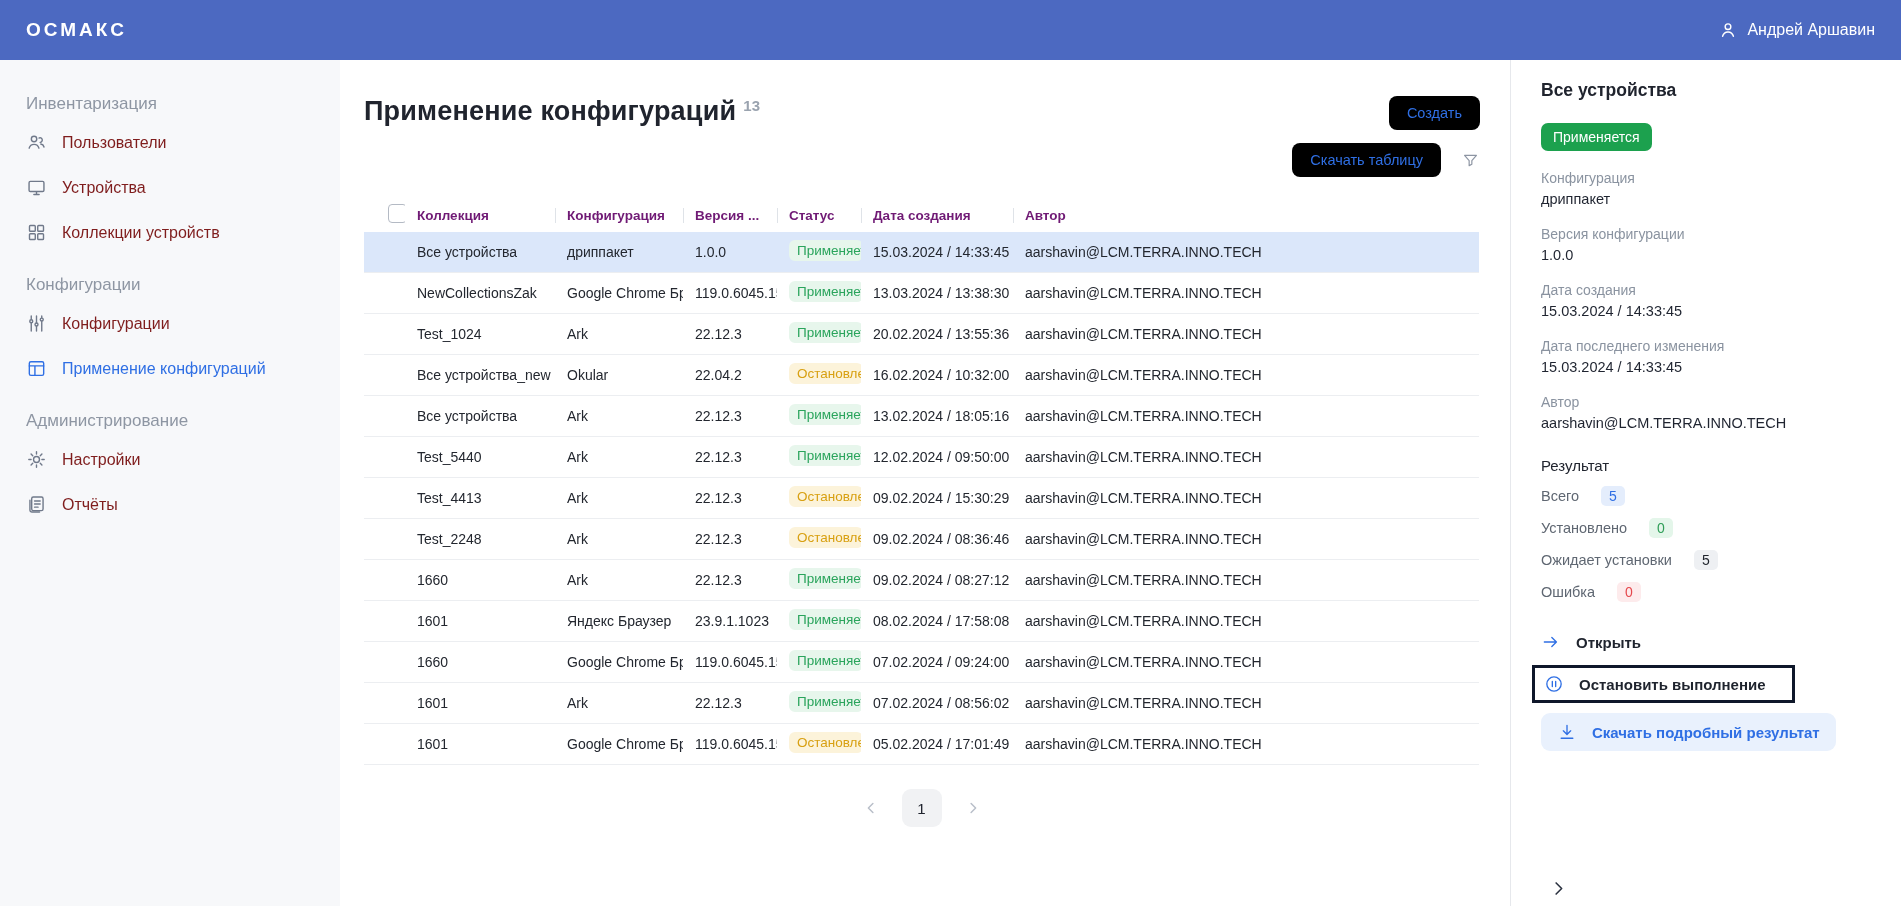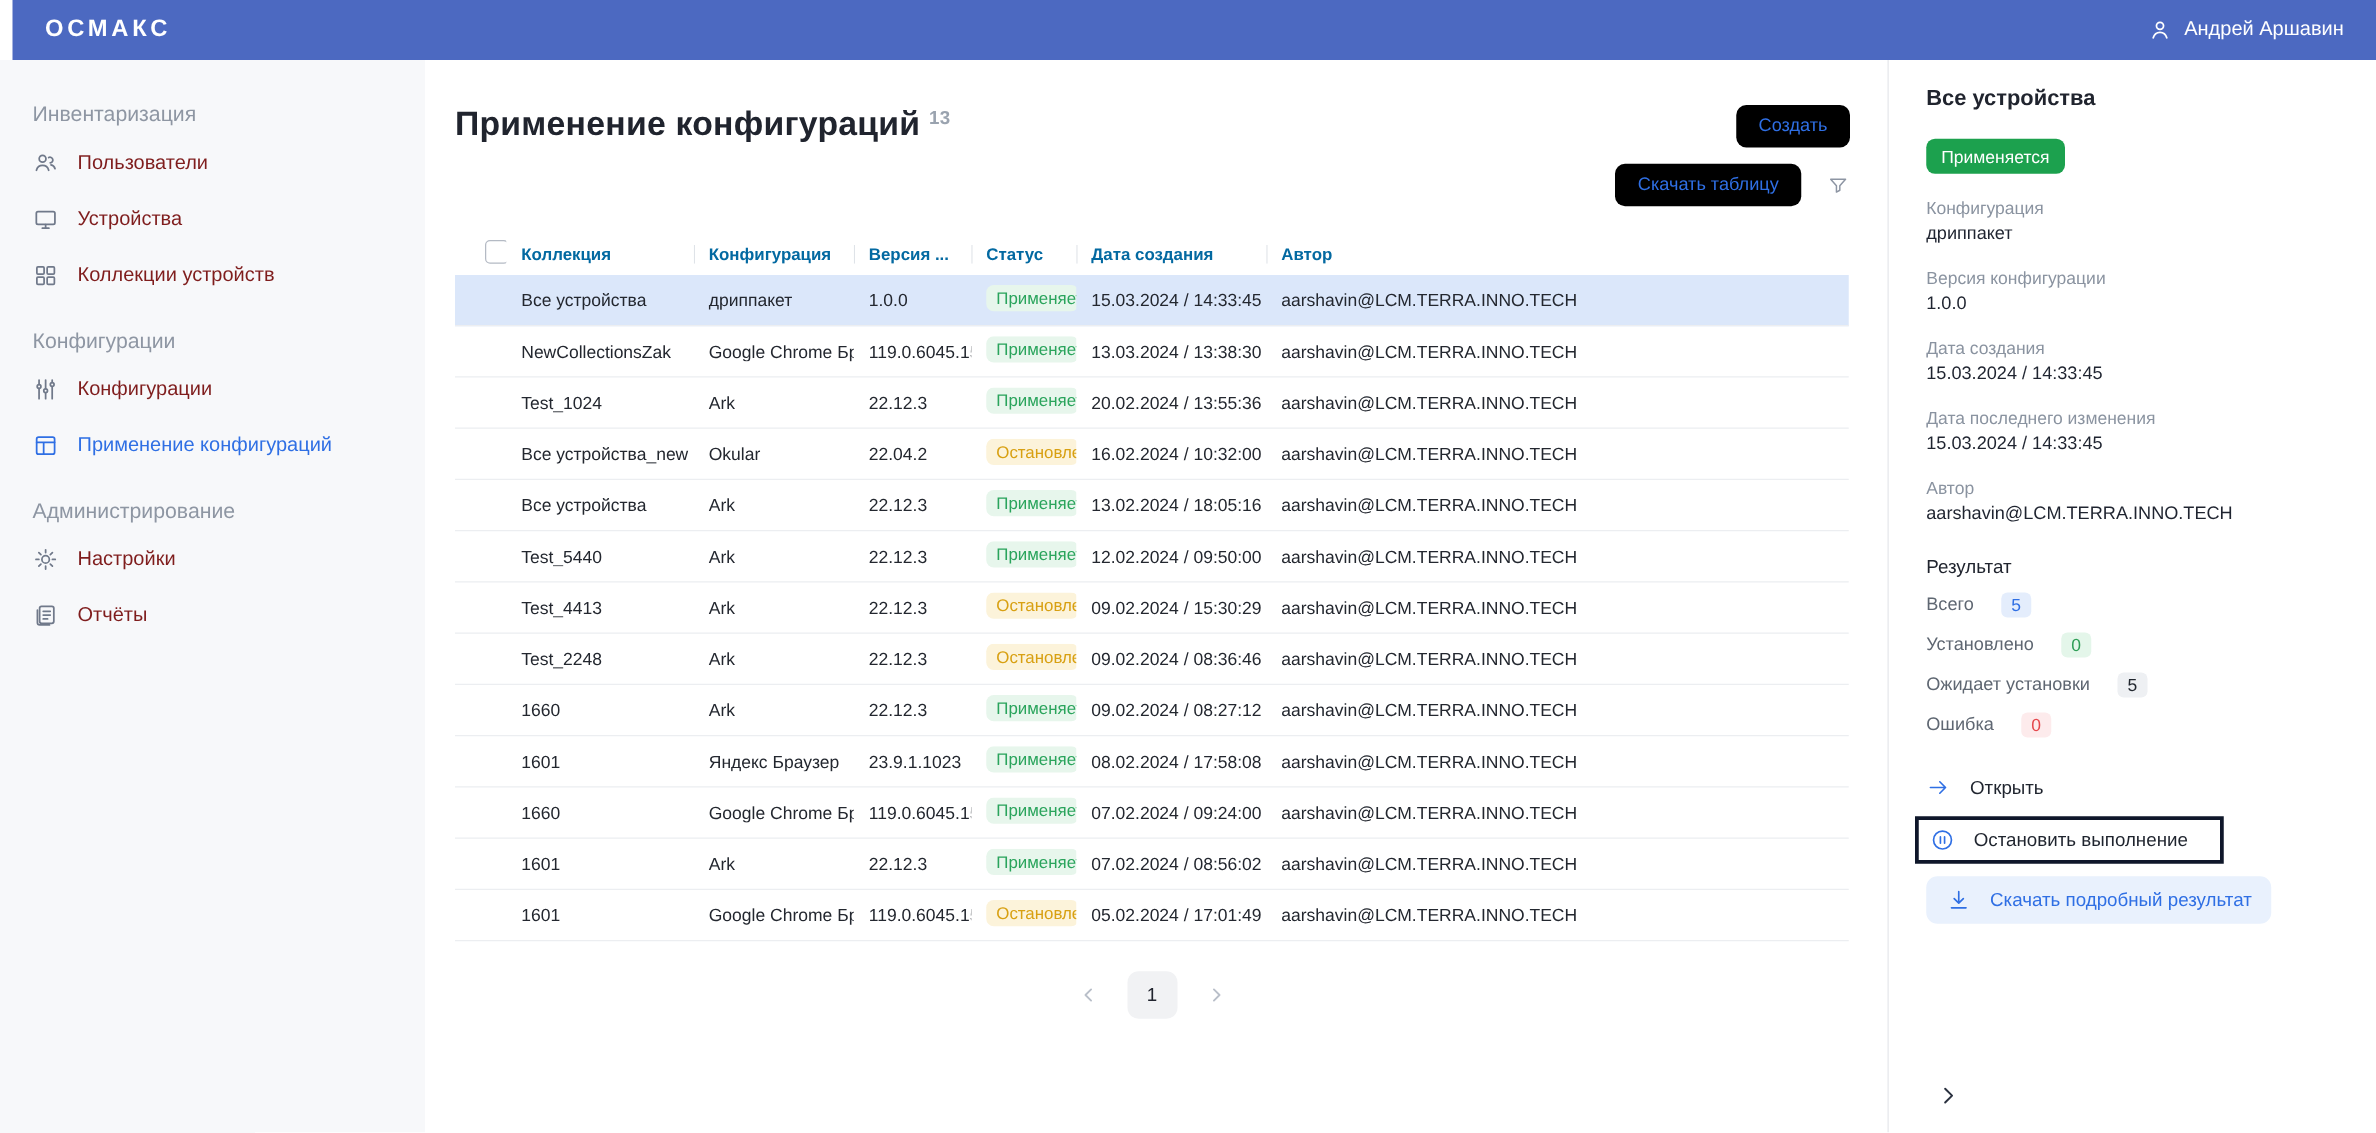--- a/index.html
+++ b/index.html
@@ -2,22 +2,22 @@
 <html><head>
 <meta charset="utf-8">
 <style>
   html,body{margin:0;padding:0;}
   body{
     width:1901px;height:906px;overflow:hidden;background:#ffffff;
     font-family:"Liberation Sans",sans-serif;color:#20242e;
     -webkit-font-smoothing:antialiased;
   }
   
-  .topbar{height:48px;background:#4c69c1;display:flex;align-items:center;
-    justify-content:space-between;padding:0 26px;box-sizing:border-box;margin-left:10px;}
+  .topbar{height:60px;background:#4c69c1;display:flex;align-items:center;
+    justify-content:space-between;padding:0 26px;box-sizing:border-box;}
   .logo{color:#fff;font-weight:bold;font-size:19px;letter-spacing:3px;}
   .user{display:flex;align-items:center;gap:9px;color:#fff;font-size:16px;cursor:pointer;}
   .user svg{width:20px;height:20px;display:block;}
   
   .app{display:flex;height:858px;}
   .sidebar{width:340px;background:#f7f8fa;box-sizing:border-box;padding:14px 0 0 0;flex:none;}
   .section-label{color:#8e96a3;font-size:17px;padding:0 26px;margin:20px 0 6px;}
   .nav-item{display:flex;align-items:center;gap:15px;padding:12px 26px;font-size:16px;
     color:#7f1d1d;cursor:pointer;}
   .nav-item .icon{width:21px;height:21px;color:#70798a;flex:none;}
@@ -32,21 +32,21 @@
   .btn-light{background:#000000;color:#2f6fe4;border:none;border-radius:8px;
     font-family:inherit;font-size:14.5px;padding:9px 18px;cursor:pointer;}
   .tools-row{display:flex;justify-content:flex-end;align-items:center;gap:20px;
     margin-top:14px;height:32px;}
   .funnel{color:#8d95a3;cursor:pointer;}
   .funnel svg{width:19px;height:19px;display:block;}
   
   .table{width:1115px;margin-top:22px;}
   .trow{display:grid;grid-template-columns:41px 150px 128px 94px 84px 152px 286px 1fr;
     align-items:center;}
-  .thead{height:34px;font-weight:bold;font-size:13.5px;color:#0369a1;}
+  .thead{height:34px;font-weight:bold;font-size:13.5px;color:#701a75;}
   .hcell{position:relative;padding-left:12px;white-space:nowrap;overflow:hidden;}
   .hcell.div::before{content:"";position:absolute;left:0;top:50%;transform:translateY(-50%);
     width:1px;height:16px;background:#dfe3e8;}
   .checkbox{width:17px;height:17px;border:1.5px solid #b4bac4;border-radius:4px;
     background:#fff;display:inline-block;margin-left:12px;cursor:pointer;}
   .table-row{height:40px;border-bottom:1px solid #eceef1;font-size:14px;color:#23272f;cursor:pointer;}
   .table-row.selected{background:#dbe7fa;}
   .cell{padding-left:12px;white-space:nowrap;overflow:hidden;text-overflow:clip;}
   .badge{display:inline-block;max-width:58px;white-space:nowrap;overflow:hidden;
     padding:4px 8px;border-radius:6px;font-size:13.5px;line-height:1;}
@@ -68,21 +68,21 @@
   .field{margin-top:19px;}
   .field .flabel{color:#8a93a0;font-size:14px;}
   .field .fvalue{color:#1f2430;font-size:14.5px;margin-top:5px;}
   .result-title{margin-top:26px;font-size:15px;font-weight:normal;color:#20242e;}
   .result-row{display:flex;align-items:center;gap:22px;margin-top:12px;font-size:14.5px;color:#5f6772;}
   .chip{padding:2px 8px;border-radius:5px;font-size:14px;}
   .chip.blue{background:#e4edfc;color:#2f6fe4;}
   .chip.green{background:#e4f6ea;color:#2f9e57;}
   .chip.gray{background:#eef0f3;color:#21262e;}
   .chip.red{background:#fdebec;color:#e5484d;}
-  .actions{margin-top:30px;}
+  .actions{margin-top:30px;font-weight:bold;}
   .action{display:flex;align-items:center;gap:15px;margin-top:13px;font-size:15px;
     color:#1f242e;cursor:pointer;width:fit-content;}
   .action .aicon{color:#2f6fe4;width:20px;height:20px;flex:none;}
   .action .aicon svg{width:20px;height:20px;display:block;}
   .action.annotated{border:3px solid #0f172a;padding:6px 26px 6px 9px;margin-left:-9px;}
   .action.button{background:#e9f1fd;color:#2f6fe4;border-radius:9px;padding:9px 16px;margin-top:10px;}
   .collapse-chevron{position:absolute;left:38px;bottom:20px;color:#2b3240;cursor:pointer;}
   .collapse-chevron svg{width:19px;height:19px;display:block;}
 </style>
 </head>

